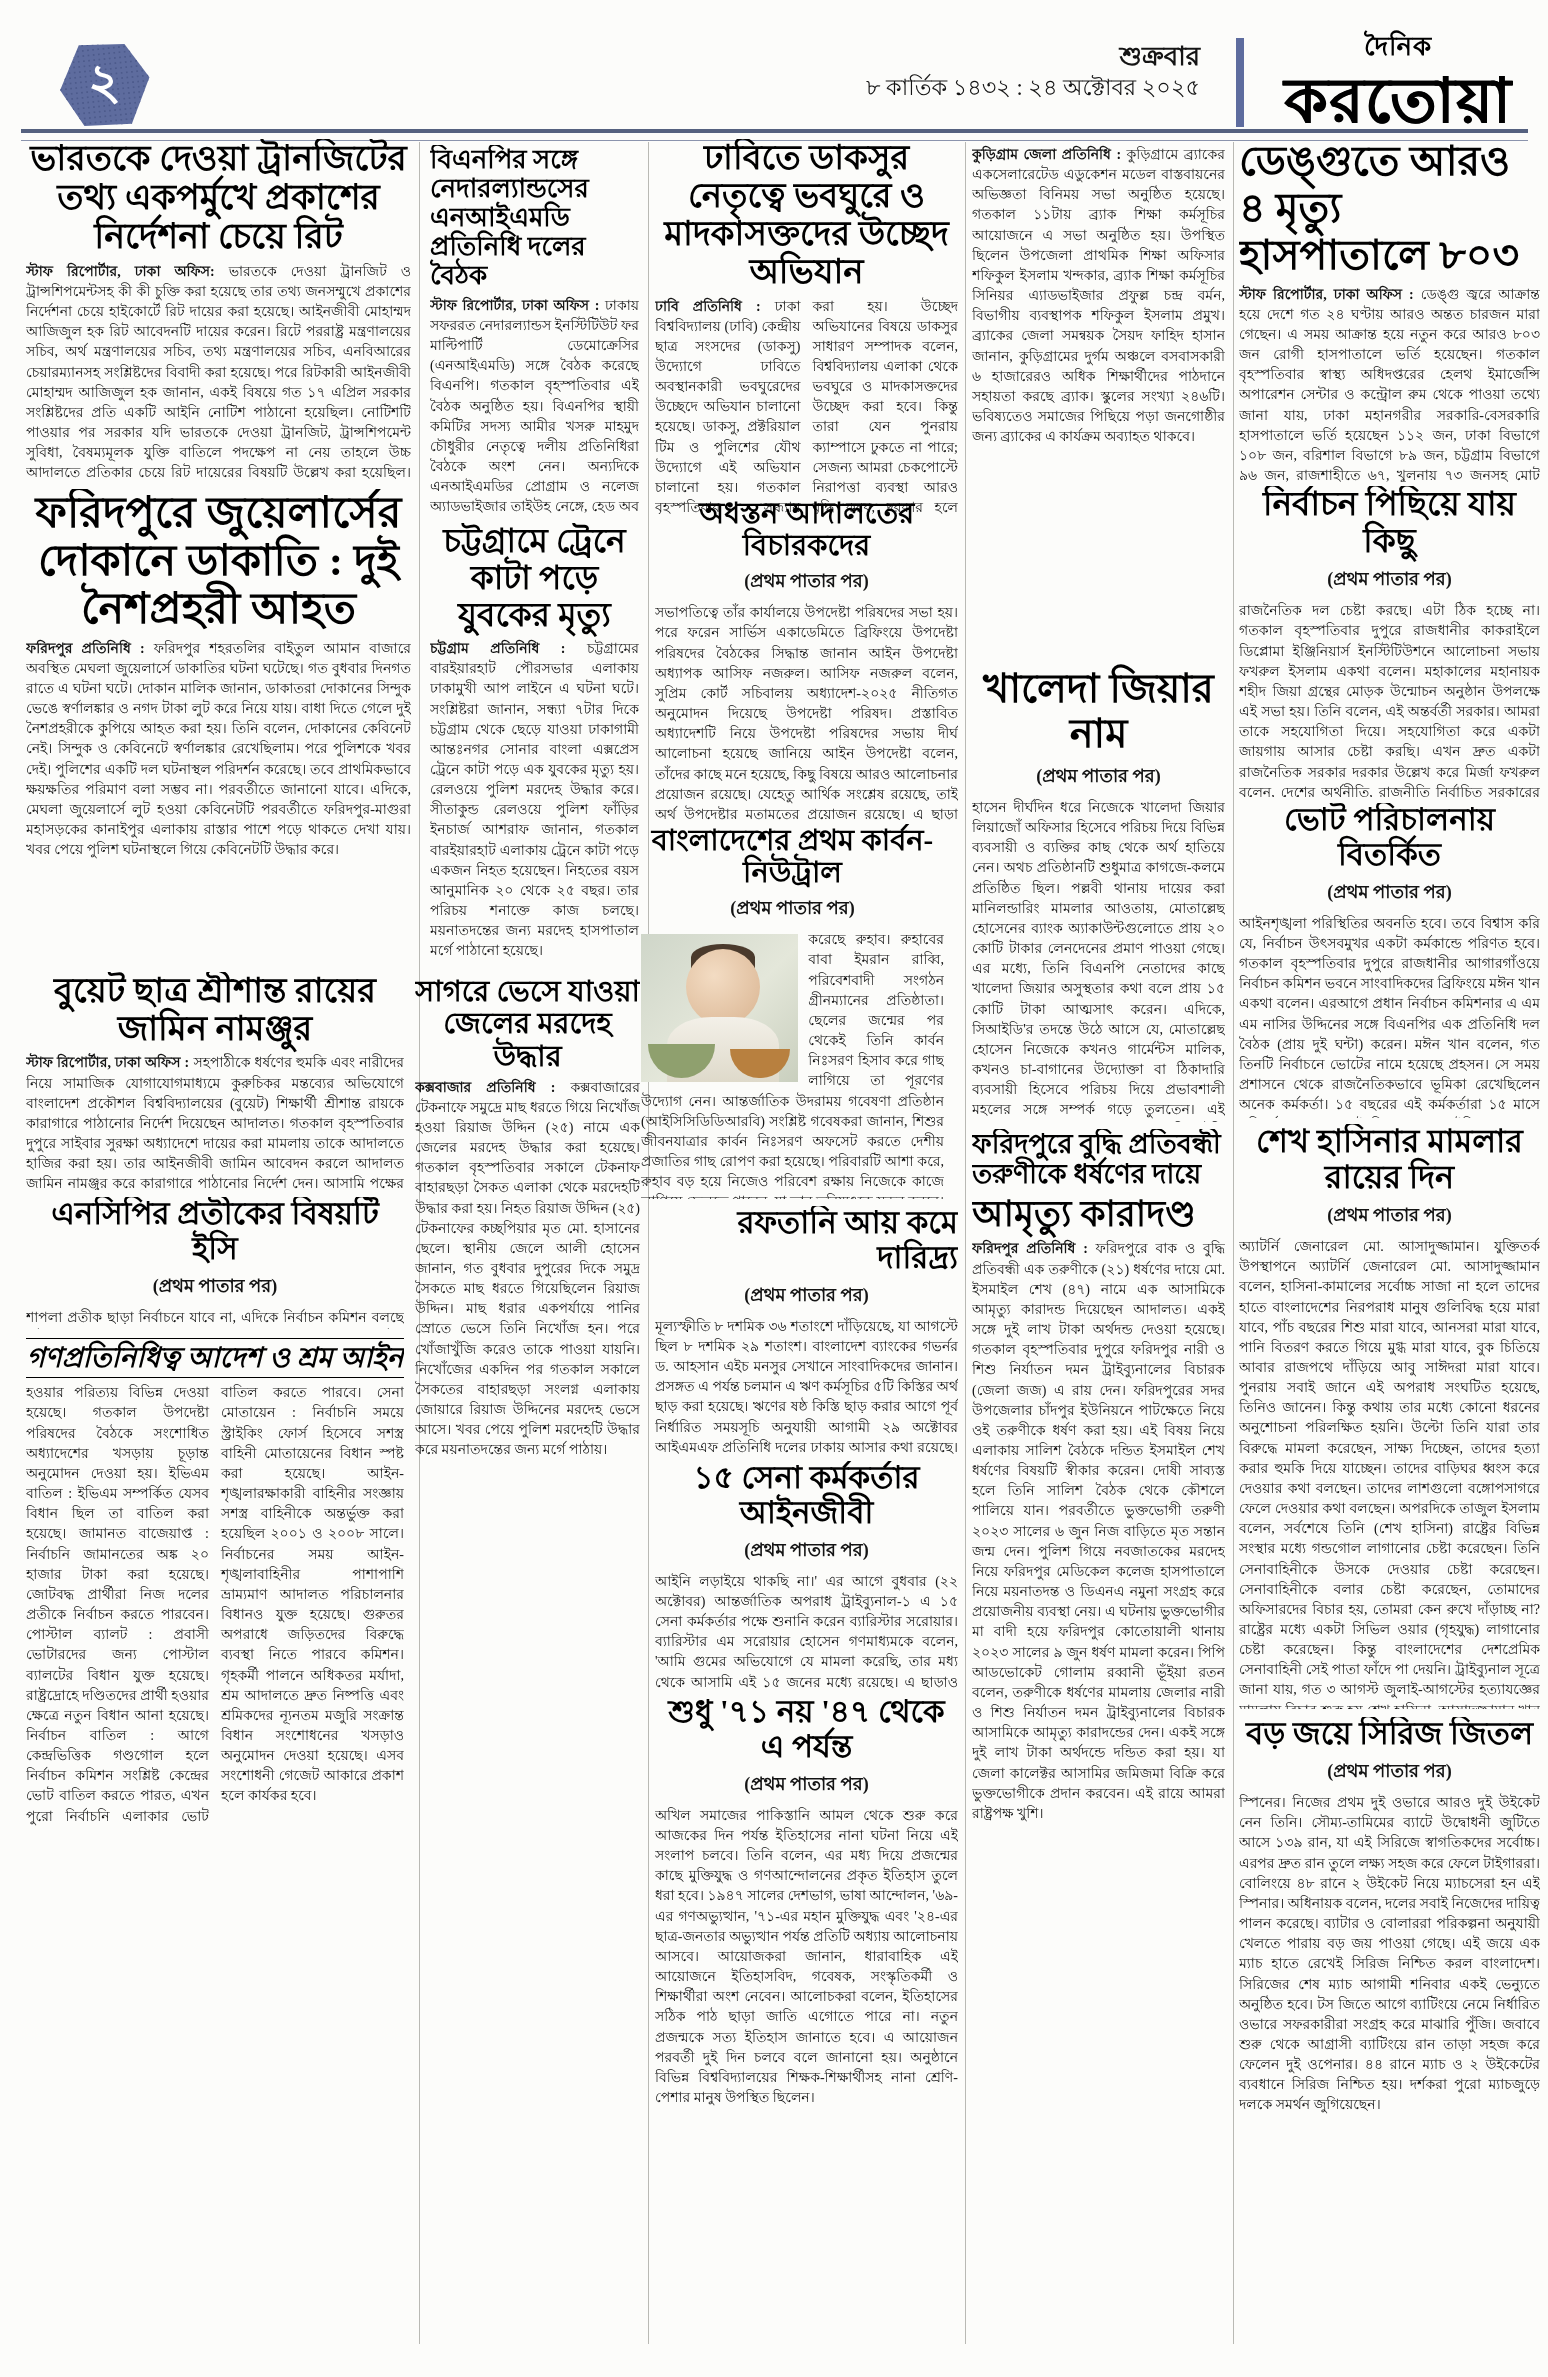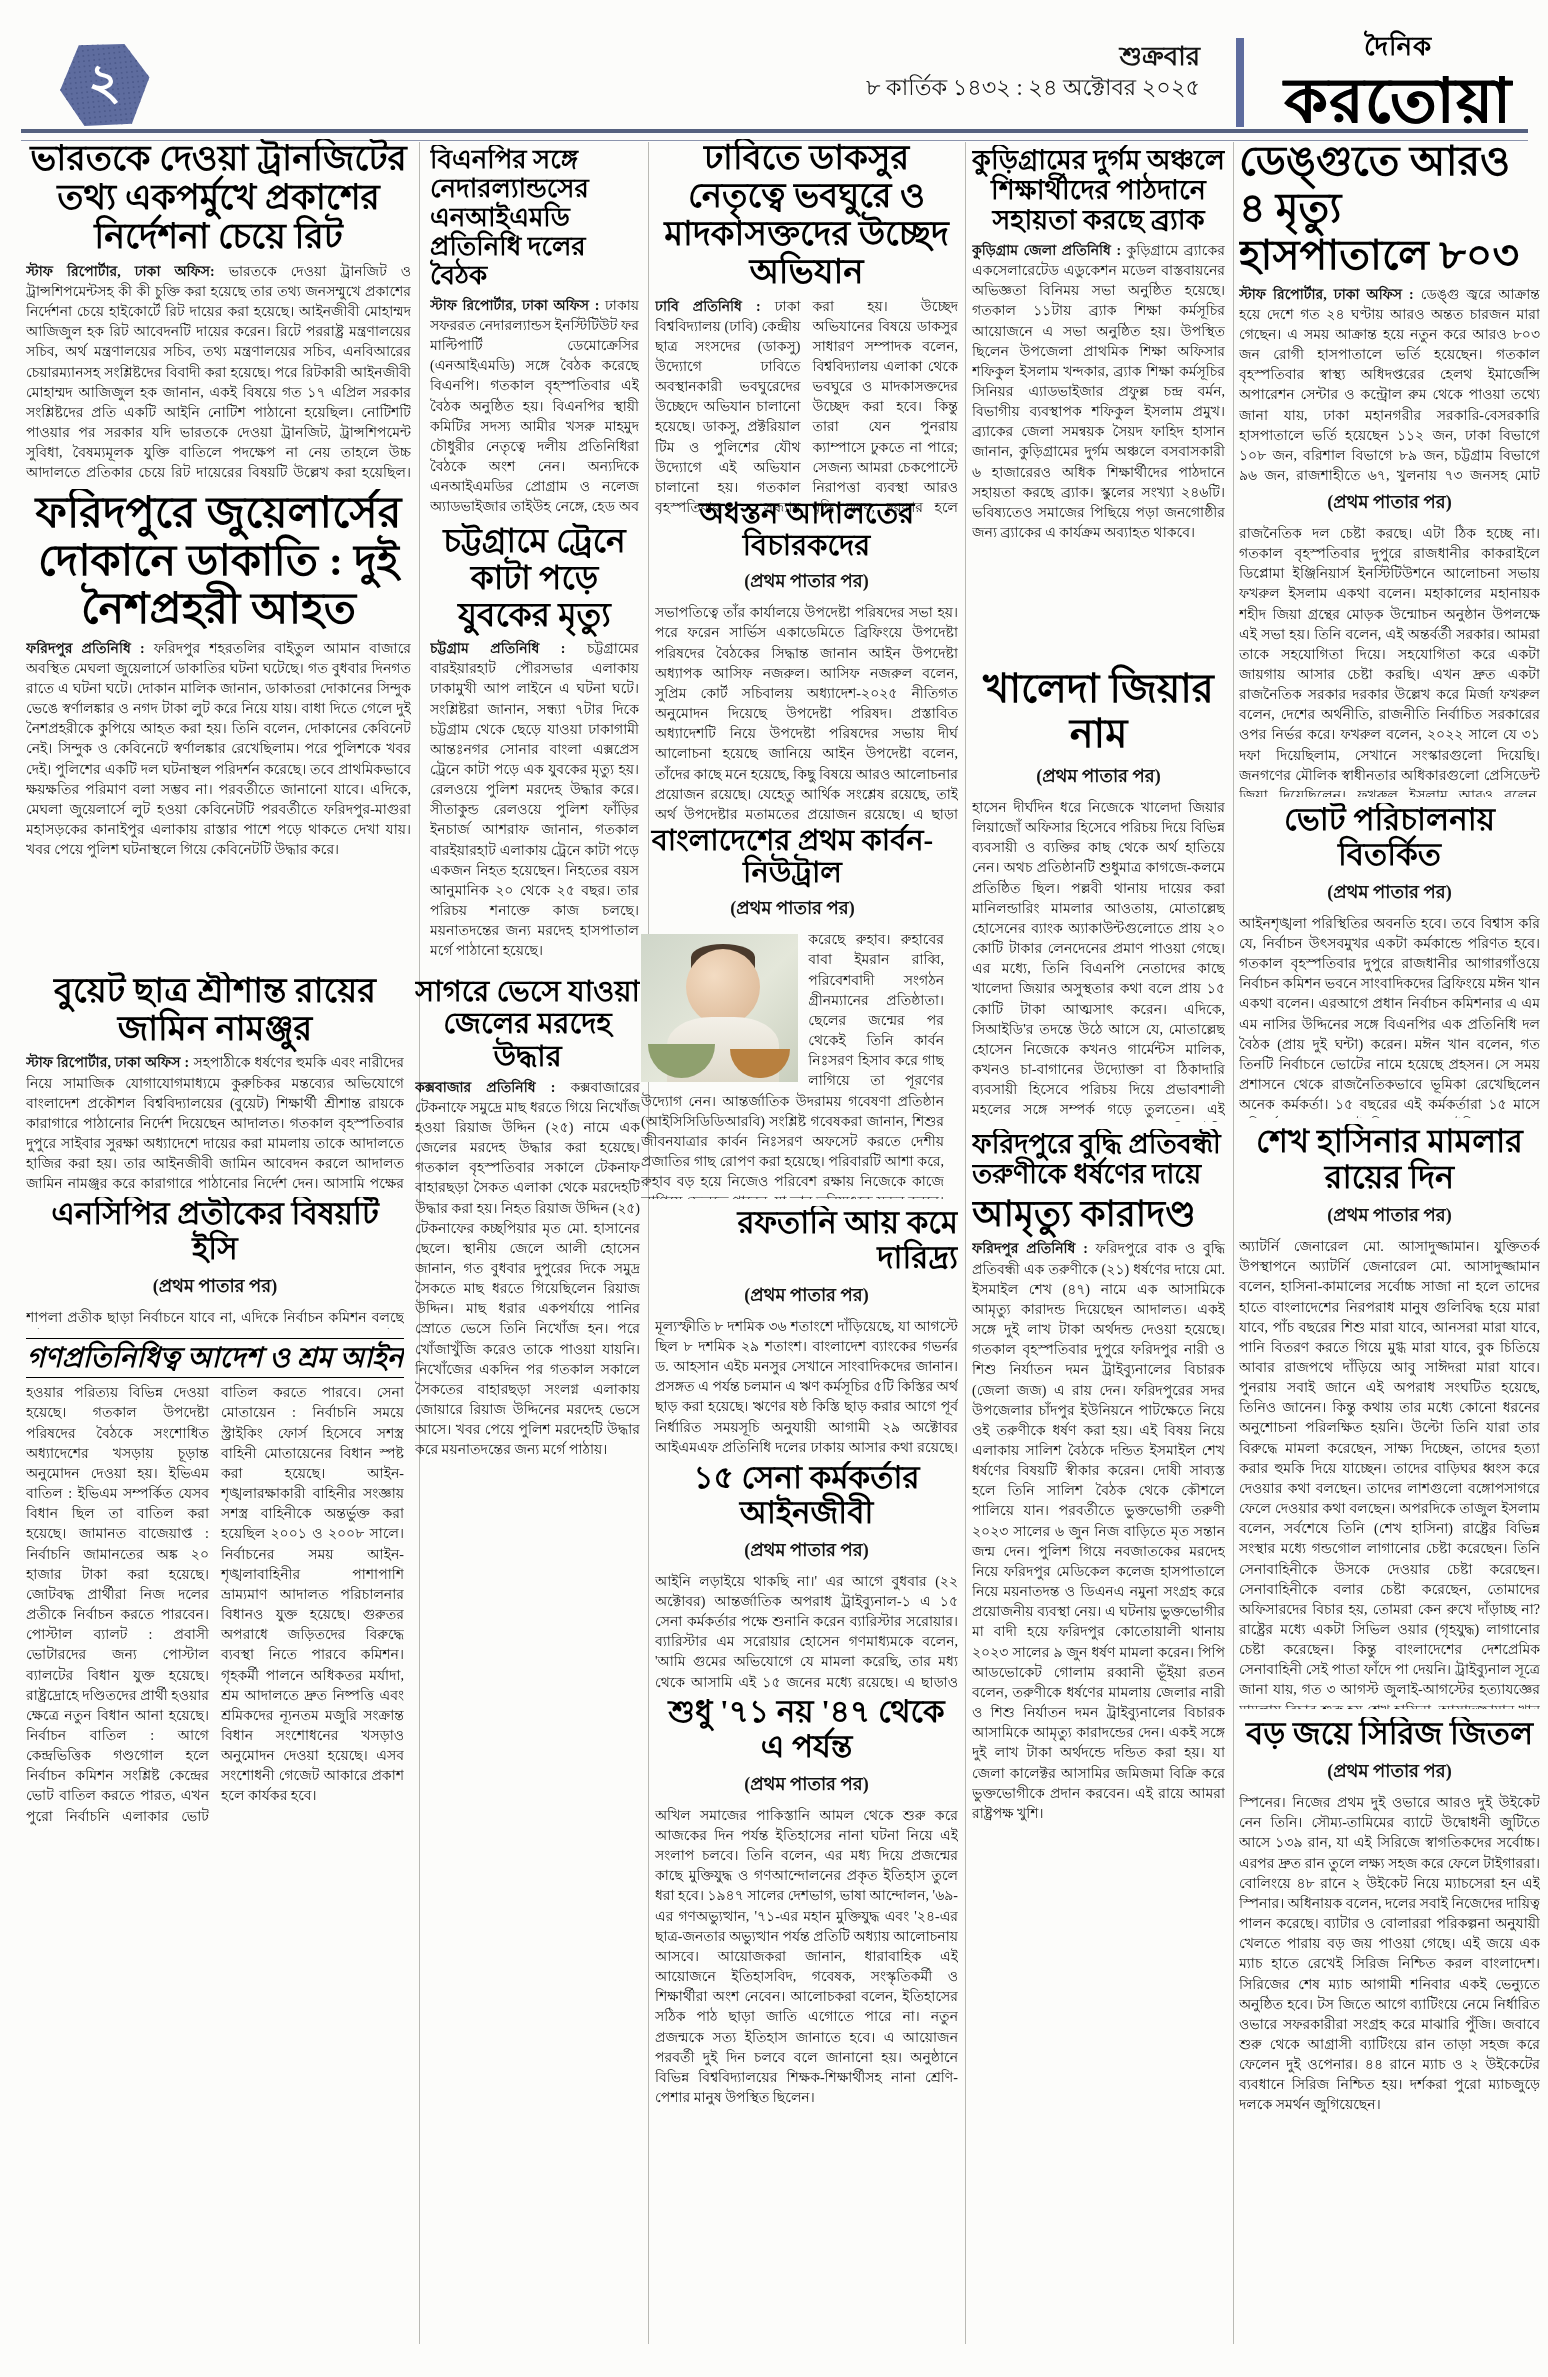--- a/index.html
+++ b/index.html
@@ -75,21 +75,20 @@
     <h2 style="font-size:26px;text-align:left;">বিএনপির সঙ্গে নেদারল্যান্ডসের এনআইএমডি প্রতিনিধি দলের বৈঠক</h2>
     <p class="bd"><span class="byline">স্টাফ রিপোর্টার, ঢাকা অফিস :</span> <span>ঢাকায় সফররত নেদারল্যান্ডস ইনস্টিটিউট ফর মাল্টিপার্টি ডেমোক্রেসির (এনআইএমডি) সঙ্গে বৈঠক করেছে বিএনপি। গতকাল বৃহস্পতিবার এই বৈঠক অনুষ্ঠিত হয়। বিএনপির স্থায়ী কমিটির সদস্য আমীর খসরু মাহমুদ চৌধুরীর নেতৃত্বে দলীয় প্রতিনিধিরা বৈঠকে অংশ নেন। অন্যদিকে এনআইএমডির প্রোগ্রাম ও নলেজ অ্যাডভাইজার তাইউহ নেঙ্গে, হেড অব পজিশনিং হেলিন শ্রোয়েন প্রমুখ বৈঠকে অংশ নেন।</span></p>
   </article>
 
   <article class="cols2" style="left:655px;top:139px;width:303px;height:375px;">
     <h2 style="font-size:34px;">ঢাবিতে ডাকসুর নেতৃত্বে ভবঘুরে ও মাদকাসক্তদের উচ্ছেদ অভিযান</h2>
     <p class="bd"><span class="byline">ঢাবি প্রতিনিধি :</span> <span>ঢাকা বিশ্ববিদ্যালয় (ঢাবি) কেন্দ্রীয় ছাত্র সংসদের (ডাকসু) উদ্যোগে ঢাবিতে অবস্থানকারী ভবঘুরেদের উচ্ছেদে অভিযান চালানো হয়েছে। ডাকসু, প্রক্টরিয়াল টিম ও পুলিশের যৌথ উদ্যোগে এই অভিযান চালানো হয়। গতকাল বৃহস্পতিবার সন্ধ্যায় বিশ্ববিদ্যালয়ের টিএসসি মেট্রোরেল স্টেশনের নিচে থেকে এই অভিযান শুরু করা হয়। উচ্ছেদ অভিযানের বিষয়ে ডাকসুর সাধারণ সম্পাদক বলেন, বিশ্ববিদ্যালয় এলাকা থেকে ভবঘুরে ও মাদকাসক্তদের উচ্ছেদ করা হবে। কিন্তু তারা যেন পুনরায় ক্যাম্পাসে ঢুকতে না পারে; সেজন্য আমরা চেকপোস্টে নিরাপত্তা ব্যবস্থা আরও বৃদ্ধি করব, দরকার হলে আরও ভলান্টিয়ার নিয়োগ দেওয়া হবে।</span></p>
   </article>
 
   <article style="left:972px;top:145px;width:253px;height:482px;">
-    <h2 style="font-size:27px;">কুড়িগ্রামের দুর্গম অঞ্চলে শিক্ষার্থীদের পাঠদানে সহায়তা করছে ব্র্যাক</h2>
     <p class="bd"><span class="byline">কুড়িগ্রাম জেলা প্রতিনিধি :</span> <span>কুড়িগ্রামে ব্র্যাকের একসেলারেটেড এডুকেশন মডেল বাস্তবায়নের অভিজ্ঞতা বিনিময় সভা অনুষ্ঠিত হয়েছে। গতকাল ১১টায় ব্র্যাক শিক্ষা কর্মসূচির আয়োজনে এ সভা অনুষ্ঠিত হয়। উপস্থিত ছিলেন উপজেলা প্রাথমিক শিক্ষা অফিসার শফিকুল ইসলাম খন্দকার, ব্র্যাক শিক্ষা কর্মসূচির সিনিয়র এ্যাডভাইজার প্রফুল্ল চন্দ্র বর্মন, বিভাগীয় ব্যবস্থাপক শফিকুল ইসলাম প্রমুখ। ব্র্যাকের জেলা সমন্বয়ক সৈয়দ ফাহিদ হাসান জানান, কুড়িগ্রামের দুর্গম অঞ্চলে বসবাসকারী ৬ হাজারেরও অধিক শিক্ষার্থীদের পাঠদানে সহায়তা করছে ব্র্যাক। স্কুলের সংখ্যা ২৪৬টি। ভবিষ্যতেও সমাজের পিছিয়ে পড়া জনগোষ্ঠীর জন্য ব্র্যাকের এ কার্যক্রম অব্যাহত থাকবে।</span></p>
   </article>
 
   <article style="left:1239px;top:138px;width:301px;height:344px;">
     <h2 style="font-size:41px;text-align:left;line-height:1.15;">ডেঙ্গুতে আরও ৪ মৃত্যু হাসপাতালে ৮০৩</h2>
     <p class="bd"><span class="byline">স্টাফ রিপোর্টার, ঢাকা অফিস :</span> <span>ডেঙ্গু জ্বরে আক্রান্ত হয়ে দেশে গত ২৪ ঘণ্টায় আরও অন্তত চারজন মারা গেছেন। এ সময় আক্রান্ত হয়ে নতুন করে আরও ৮০৩ জন রোগী হাসপাতালে ভর্তি হয়েছেন। গতকাল বৃহস্পতিবার স্বাস্থ্য অধিদপ্তরের হেলথ ইমার্জেন্সি অপারেশন সেন্টার ও কন্ট্রোল রুম থেকে পাওয়া তথ্যে জানা যায়, ঢাকা মহানগরীর সরকারি-বেসরকারি হাসপাতালে ভর্তি হয়েছেন ১১২ জন, ঢাকা বিভাগে ১০৮ জন, বরিশাল বিভাগে ৮৯ জন, চট্টগ্রাম বিভাগে ৯৬ জন, রাজশাহীতে ৬৭, খুলনায় ৭৩ জনসহ মোট ৮০৩ জন রোগী ভর্তি হয়েছেন। চলতি বছরে মোট আক্রান্তের সংখ্যা দাঁড়িয়েছে ৬৩ হাজার ১৭৫ জনে। তবে বছরের এখন পর্যন্ত ডেঙ্গুতে মৃত্যু হয়েছে ২৫৯ জনের।</span></p>
   </article>
 
   <article style="left:26px;top:489px;width:385px;height:475px;">
     <h2 style="font-size:43px;">ফরিদপুরে জুয়েলার্সের দোকানে ডাকাতি : দুই নৈশপ্রহরী আহত</h2>
@@ -120,20 +119,21 @@
     <p class="bd"><span>করেছে রুহাব। রুহাবের বাবা ইমরান রাব্বি, পরিবেশবাদী সংগঠন গ্রীনম্যানের প্রতিষ্ঠাতা। ছেলের জন্মের পর থেকেই তিনি কার্বন নিঃসরণ হিসাব করে গাছ লাগিয়ে তা পূরণের উদ্যোগ নেন। আন্তর্জাতিক উদরাময় গবেষণা প্রতিষ্ঠান (আইসিসিডিডিআরবি) সংশ্লিষ্ট গবেষকরা জানান, শিশুর জীবনযাত্রার কার্বন নিঃসরণ অফসেট করতে দেশীয় প্রজাতির গাছ রোপণ করা হয়েছে। পরিবারটি আশা করে, রুহাব বড় হয়ে নিজেও পরিবেশ রক্ষায় নিজেকে কাজে লাগিয়ে ফেলতে পারেন, যা তার ভবিষ্যৎকে সুন্দর করবে। পরিবেশ সচেতনতার এই ব্যতিক্রমী উদ্যোগ স্থানীয়ভাবে প্রশংসিত হওয়া ছাড়াও বাংলাদেশের টেকসই উন্নয়ন ও জলবায়ু অভিযোজন প্রচেষ্টায় এক নতুন দৃষ্টান্ত হিসেবে বিবেচিত হচ্ছে।</span></p>
   </article>
 
   <article style="left:972px;top:635px;width:253px;height:487px;">
     <h2 style="font-size:40px;margin-top:32px;">খালেদা জিয়ার নাম</h2>
     <div class="cont">(প্রথম পাতার পর)</div>
     <p class="bd"><span>হাসেন দীর্ঘদিন ধরে নিজেকে খালেদা জিয়ার লিয়াজোঁ অফিসার হিসেবে পরিচয় দিয়ে বিভিন্ন ব্যবসায়ী ও ব্যক্তির কাছ থেকে অর্থ হাতিয়ে নেন। অথচ প্রতিষ্ঠানটি শুধুমাত্র কাগজে-কলমে প্রতিষ্ঠিত ছিল। পল্লবী থানায় দায়ের করা মানিলন্ডারিং মামলার আওতায়, মোতাল্লেছ হোসেনের ব্যাংক অ্যাকাউন্টগুলোতে প্রায় ২০ কোটি টাকার লেনদেনের প্রমাণ পাওয়া গেছে। এর মধ্যে, তিনি বিএনপি নেতাদের কাছে খালেদা জিয়ার অসুস্থতার কথা বলে প্রায় ১৫ কোটি টাকা আত্মসাৎ করেন। এদিকে, সিআইডি'র তদন্তে উঠে আসে যে, মোতাল্লেছ হোসেন নিজেকে কখনও গার্মেন্টস মালিক, কখনও চা-বাগানের উদ্যোক্তা বা ঠিকাদারি ব্যবসায়ী হিসেবে পরিচয় দিয়ে প্রভাবশালী মহলের সঙ্গে সম্পর্ক গড়ে তুলতেন। এই মামলার তদন্ত চলমান রয়েছে এবং সিআইডি আসামির সঙ্গে জড়িত অন্যান্য ব্যক্তিদের শনাক্ত ও গ্রেফতারে কাজ করছে।</span></p>
   </article>
 
   <article style="left:1239px;top:486px;width:301px;height:311px;">
+    <h2 style="font-size:33px;">নির্বাচন পিছিয়ে যায় কিছু</h2>
     <div class="cont">(প্রথম পাতার পর)</div>
     <p class="bd"><span>রাজনৈতিক দল চেষ্টা করছে। এটা ঠিক হচ্ছে না। গতকাল বৃহস্পতিবার দুপুরে রাজধানীর কাকরাইলে ডিপ্লোমা ইঞ্জিনিয়ার্স ইনস্টিটিউশনে আলোচনা সভায় ফখরুল ইসলাম একথা বলেন। মহাকালের মহানায়ক শহীদ জিয়া গ্রন্থের মোড়ক উন্মোচন অনুষ্ঠান উপলক্ষে এই সভা হয়। তিনি বলেন, এই অন্তর্বর্তী সরকার। আমরা তাকে সহযোগিতা দিয়ে। সহযোগিতা করে একটা জায়গায় আসার চেষ্টা করছি। এখন দ্রুত একটা রাজনৈতিক সরকার দরকার উল্লেখ করে মির্জা ফখরুল বলেন, দেশের অর্থনীতি, রাজনীতি নির্বাচিত সরকারের ওপর নির্ভর করে। ফখরুল বলেন, ২০২২ সালে যে ৩১ দফা দিয়েছিলাম, সেখানে সংস্কারগুলো দিয়েছি। জনগণের মৌলিক স্বাধীনতার অধিকারগুলো প্রেসিডেন্ট জিয়া দিয়েছিলেন। ফখরুল ইসলাম আরও বলেন, প্রেসিডেন্ট জিয়ার নাম মুছে ফেলার চেষ্টা করেছিল আওয়ামী লীগ। জিয়ার মাজার পর্যন্ত তুলে নিয়ে যাবে, তার নাম গন্ধ থাকবে না তাই করেছিল। কিন্তু পারেনি।</span></p>
   </article>
 
   <article style="left:1239px;top:803px;width:301px;height:315px;">
     <h2 style="font-size:31px;">ভোট পরিচালনায় বিতর্কিত</h2>
     <div class="cont">(প্রথম পাতার পর)</div>
     <p class="bd"><span>আইনশৃঙ্খলা পরিস্থিতির অবনতি হবে। তবে বিশ্বাস করি যে, নির্বাচন উৎসবমুখর একটা কর্মকান্ডে পরিণত হবে। গতকাল বৃহস্পতিবার দুপুরে রাজধানীর আগারগাঁওয়ে নির্বাচন কমিশন ভবনে সাংবাদিকদের ব্রিফিংয়ে মঈন খান একথা বলেন। এরআগে প্রধান নির্বাচন কমিশনার এ এম এম নাসির উদ্দিনের সঙ্গে বিএনপির এক প্রতিনিধি দল বৈঠক (প্রায় দুই ঘন্টা) করেন। মঈন খান বলেন, গত তিনটি নির্বাচনে ভোটের নামে হয়েছে প্রহসন। সে সময় প্রশাসনে থেকে রাজনৈতিকভাবে ভূমিকা রেখেছিলেন অনেক কর্মকর্তা। ১৫ বছরের এই কর্মকর্তারা ১৫ মাসে পরিবর্তন হবে না, এই বিষয়ে আমরা ইসিকে সচেতন করেছি। বিতর্কিত কর্মকর্তারা যেন আগামী নির্বাচনে কোনোভাবে অংশগ্রহণ না করতে পারেন। তিনি বলেন, জাতীয় নির্বাচন একটি বিরাট কর্মযজ্ঞ। ৩০০ নির্বাচন এলাকায় ৪২ হাজার কেন্দ্র আছে। ভোটে ১০ লাখ লোক দরকার, তারা কারা। তারা সিভিল, পুলিশ, বিচার বিভাগ থেকে আসেন। বিগত ১৫ বছর প্রশাসনকে রাজনৈতিকভাবে তৈরি করা হয়েছিল। তিনি আরও বলেন, সাংবাদিকরা তাদের কাজ করবেন। তারা যেন বিনা বাধায় কাজ করতে পারেন। আমরা সংবাদপত্রের স্বাধীনতায় বিশ্বাসী। দীর্ঘ ১৭ বছরের সংগ্রাম ও ছাত্র-জনতার অভ্যুত্থানে এই অবস্থায় এসেছি। নির্বাচন কমিশনকে বলেছি তারা যেন একটা উদাহরণ সৃষ্টি করতে পারে। সুষ্ঠু ও নিরপেক্ষ নির্বাচন করা কমিশনের দায়িত্ব।</span></p>
   </article>
 

